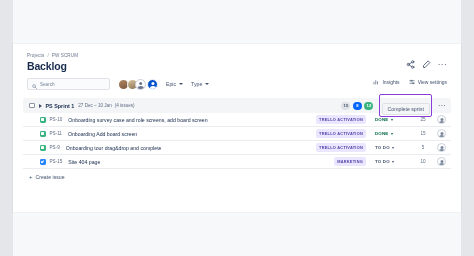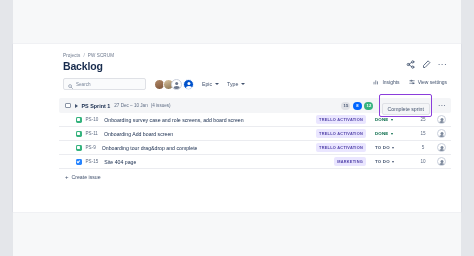--- a/index.html
+++ b/index.html
@@ -17,21 +17,20 @@
   .gutter { position: absolute; top: 0; height: 256px; width: 13px; background: #e4e6ea; }
   .gutter.left { left: 0; }
   .gutter.right { right: 0; }
 
   .card {
     position: absolute;
     left: 13px; top: 44px;
     width: 448px; height: 168px;
     background: #ffffff;
     box-shadow: 0 0 1px rgba(9,30,66,.18);
-    padding-left: 36px;
   }
 
   
   .crumbs {
     display: flex; align-items: center; gap: 3px;
     padding: 9px 0 0 14px;
     font-size: 4.6px; color: #6b778c; letter-spacing: .1px;
   }
   .crumbs .sep { color: #97a0af; }
   .crumbs a { color: #6b778c; text-decoration: none; }

